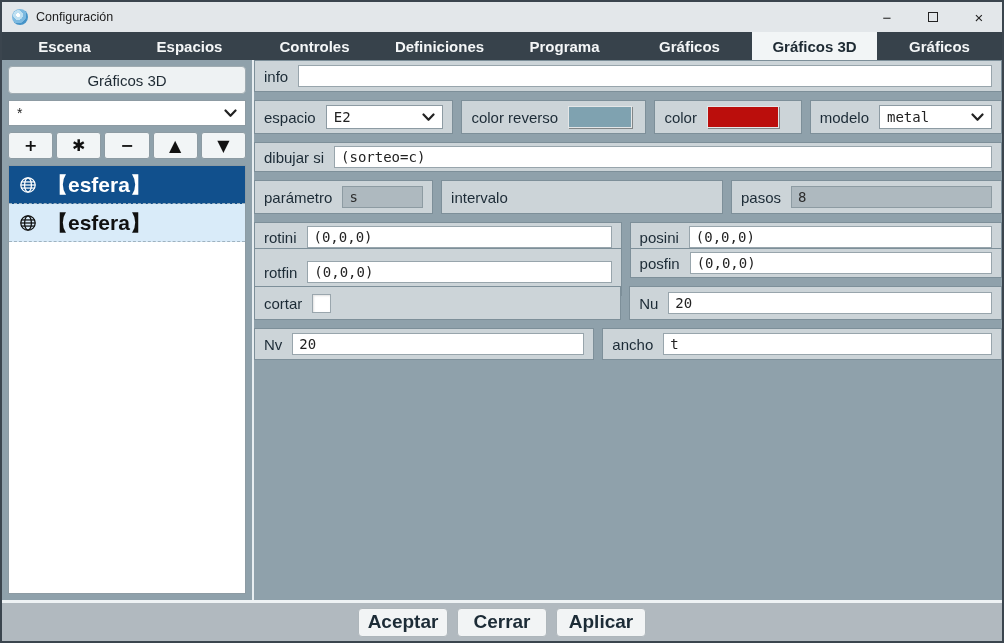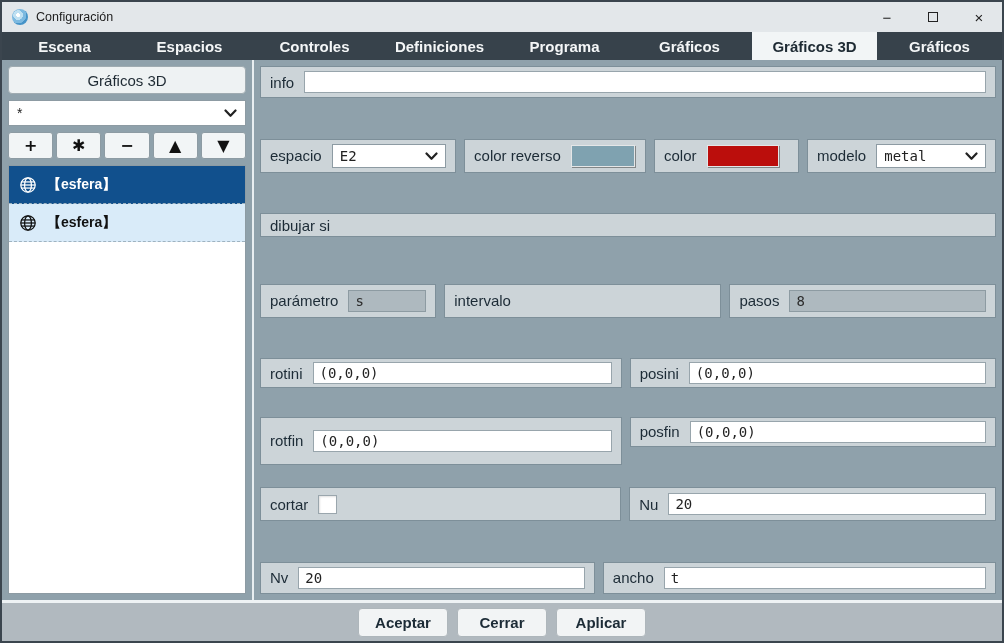--- a/index.html
+++ b/index.html
@@ -33,26 +33,26 @@
     display:flex;align-items:center;justify-content:center;font-size:15px;color:#1e2a33;}
   .left-select{height:26px;flex:none;background:#fff;border:1px solid #8d9ba3;
     display:flex;align-items:center;padding:0 8px;font-size:14px;color:#222;}
   .left-select .spacer{flex:1;}
   .toolbar{display:flex;gap:3px;flex:none;}
   .tool-btn{flex:1;height:27px;background:#f2f5f6;border:1px solid #8d9ba3;border-radius:3px;
     display:flex;align-items:center;justify-content:center;font-size:16px;font-weight:700;color:#111;padding:0;
     font-family:"DejaVu Sans",sans-serif;}
   .list{flex:1;background:#fff;border:1px solid #8d9ba3;overflow:hidden;display:flex;flex-direction:column;}
   .list-item{height:38px;flex:none;display:flex;align-items:center;gap:10px;padding:0 10px;
-    border-bottom:1px dashed #9fb3c0;font-size:14px;font-weight:600;cursor:default;}
+    border-bottom:1px dashed #9fb3c0;font-size:21px;font-weight:600;cursor:default;}
   .list-item.selected{background:#11508d;color:#fff;}
   .list-item.alt{background:#d9ebf9;color:#111;}
   .globe{flex:none;display:flex;}
   
-  .right-panel{flex:1;padding:6px;display:flex;flex-direction:column;gap:8px;min-width:0;justify-content:space-between;}
+  .right-panel{flex:1;display:flex;flex-direction:column;gap:8px;min-width:0;}
   .row{display:flex;gap:8px;flex:none;}
   .group{background:#ccd4d8;border:1px solid #7d8f99;display:flex;align-items:center;
     padding:0 9px;gap:10px;min-width:0;height:32px;}
   .row.tall .group{height:34px;}
   .group .lbl{font-size:15px;color:#1c2b36;white-space:nowrap;}
   .txt{flex:1;min-width:0;height:22px;background:#fff;border:1px solid #98a5ac;
     font-family:"DejaVu Sans Mono","Liberation Mono",monospace;font-size:14px;color:#222;padding:0 6px;outline:none;}
   .txt.disabled{background:#aeb9bf;border-color:#8d9ba2;color:#2c2c2c;}
   .select{background:#fff;border:1px solid #8d9ba3;height:24px;display:flex;align-items:center;
     padding:0 7px;font-family:"DejaVu Sans Mono","Liberation Mono",monospace;font-size:14px;color:#222;gap:6px;cursor:default;}
@@ -61,21 +61,21 @@
     box-shadow:inset 1px 1px 2px rgba(0,0,0,.12);}
   .swatch{height:22px;flex:none;border:1px solid #e4e6e7;box-shadow:1px 1px 0 rgba(70,70,70,.55);cursor:default;}
   .swatch.red{width:72px;}
   .swatch.rev{width:64px;}
   .no-btn{width:46px;height:24px;flex:none;background:#fff;border:1px solid #d5d8da;
     box-shadow:1px 1px 0 rgba(70,70,70,.5);display:flex;align-items:center;justify-content:center;}
   
   .footer-sep{height:3px;flex:none;background:#eef2f4;}
   .footer{height:38px;flex:none;background:#b1b9bf;display:flex;align-items:center;justify-content:center;gap:9px;}
   .footer-btn{width:90px;height:29px;background:#f2f4f5;border:1px solid #aeb6bb;border-radius:4px;
-    font-size:15px;font-weight:600;color:#1c2b36;font-family:"Liberation Sans",sans-serif;cursor:default;}
+    font-size:19px;font-weight:600;color:#1c2b36;font-family:"Liberation Sans",sans-serif;cursor:default;}
 </style>
 </head>
 <body>
 
 <div class="window">
 
   <div class="titlebar">
     <span class="app-icon"></span>
     <span class="title-text">Configuración</span>
     <div class="win-controls">
@@ -191,22 +191,23 @@
             <span>
               <svg width="13" height="9" viewBox="0 0 13 9">
                   <path d="M1.5 1.5 L6.5 6.8 L11.5 1.5" stroke="#222" stroke-width="2.2" fill="none" stroke-linecap="round" stroke-linejoin="round"></path>
                 </svg>
             </span>
           </div>
         </div>
       </div>
 
       <div class="row" style="height:30px">
-        <div class="group" style="flex:1;height:24px">
+        <div class="group" style="flex:1;height:30px">
           <span class="lbl">dibujar si</span>
+          <input class="txt" value="(sorteo=c)" style="">
         </div>
       </div>
 
       <div class="row tall">
         <div class="group" style="flex:147 1 0">
           <span class="lbl">parámetro</span>
           <input class="txt disabled" disabled="" value="s" style="">
         </div>
         <div class="group" style="flex:242 1 0">
           <span class="lbl">intervalo</span>

